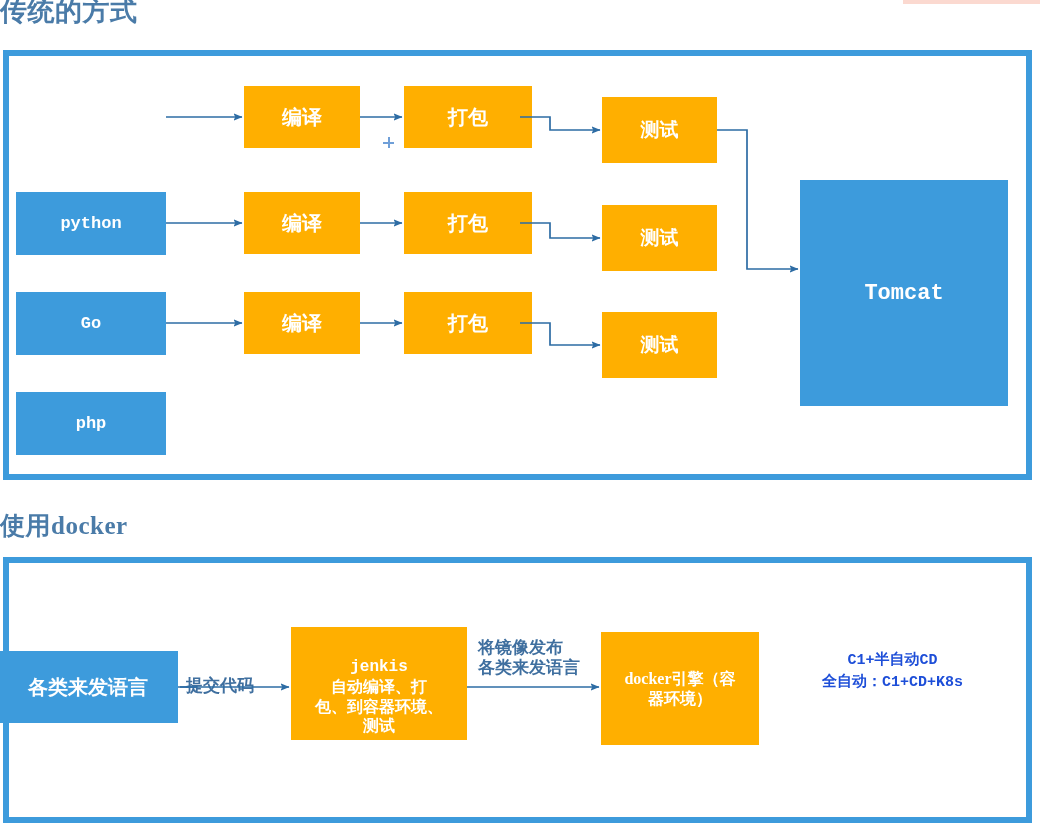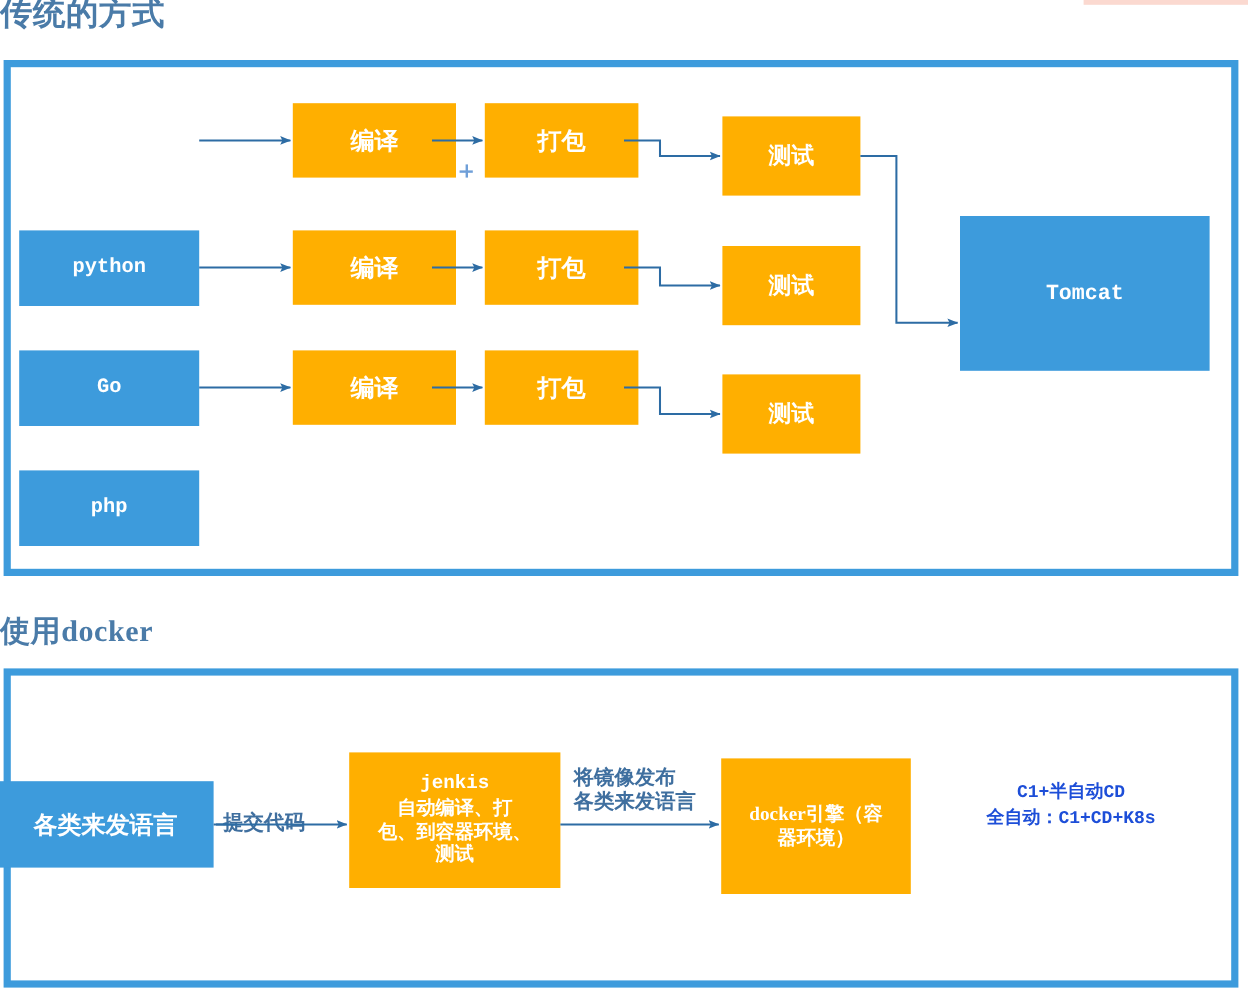--- a/index.html
+++ b/index.html
@@ -82,59 +82,60 @@
     font-family: "Liberation Serif", serif;
   }
   .lang-box {
     left: 16px;
     width: 150px;
     height: 63px;
     font-size: 17px;
   }
   .compile-box {
     left: 244px;
-    width: 136px;
+    width: 116px;
     height: 62px;
     font-size: 20px;
   }
   .pack-box {
     left: 404px;
     width: 128px;
     height: 62px;
     font-size: 20px;
   }
   .test-box {
     left: 602px;
     width: 115px;
     height: 66px;
     font-size: 19px;
   }
   #node-tomcat {
     left: 800px;
     top: 180px;
     width: 208px;
-    height: 129px;
-    font-size: 18px;
+    height: 226px;
+    font-size: 22px;
   }
   #node-languages {
     left: -2px;
     top: 651px;
     width: 180px;
     height: 72px;
     font-size: 20px;
   }
   #node-jenkis {
     left: 291px;
     top: 627px;
     width: 176px;
     height: 113px;
     font-size: 16px;
     line-height: 1.22;
     flex-direction: column;
     padding: 4px 6px;
+    justify-content: flex-end;
   }
   #node-docker-engine {
     left: 601px;
     top: 632px;
     width: 158px;
     height: 113px;
     font-size: 16px;
     line-height: 1.25;
     padding: 2px 6px;
   }

